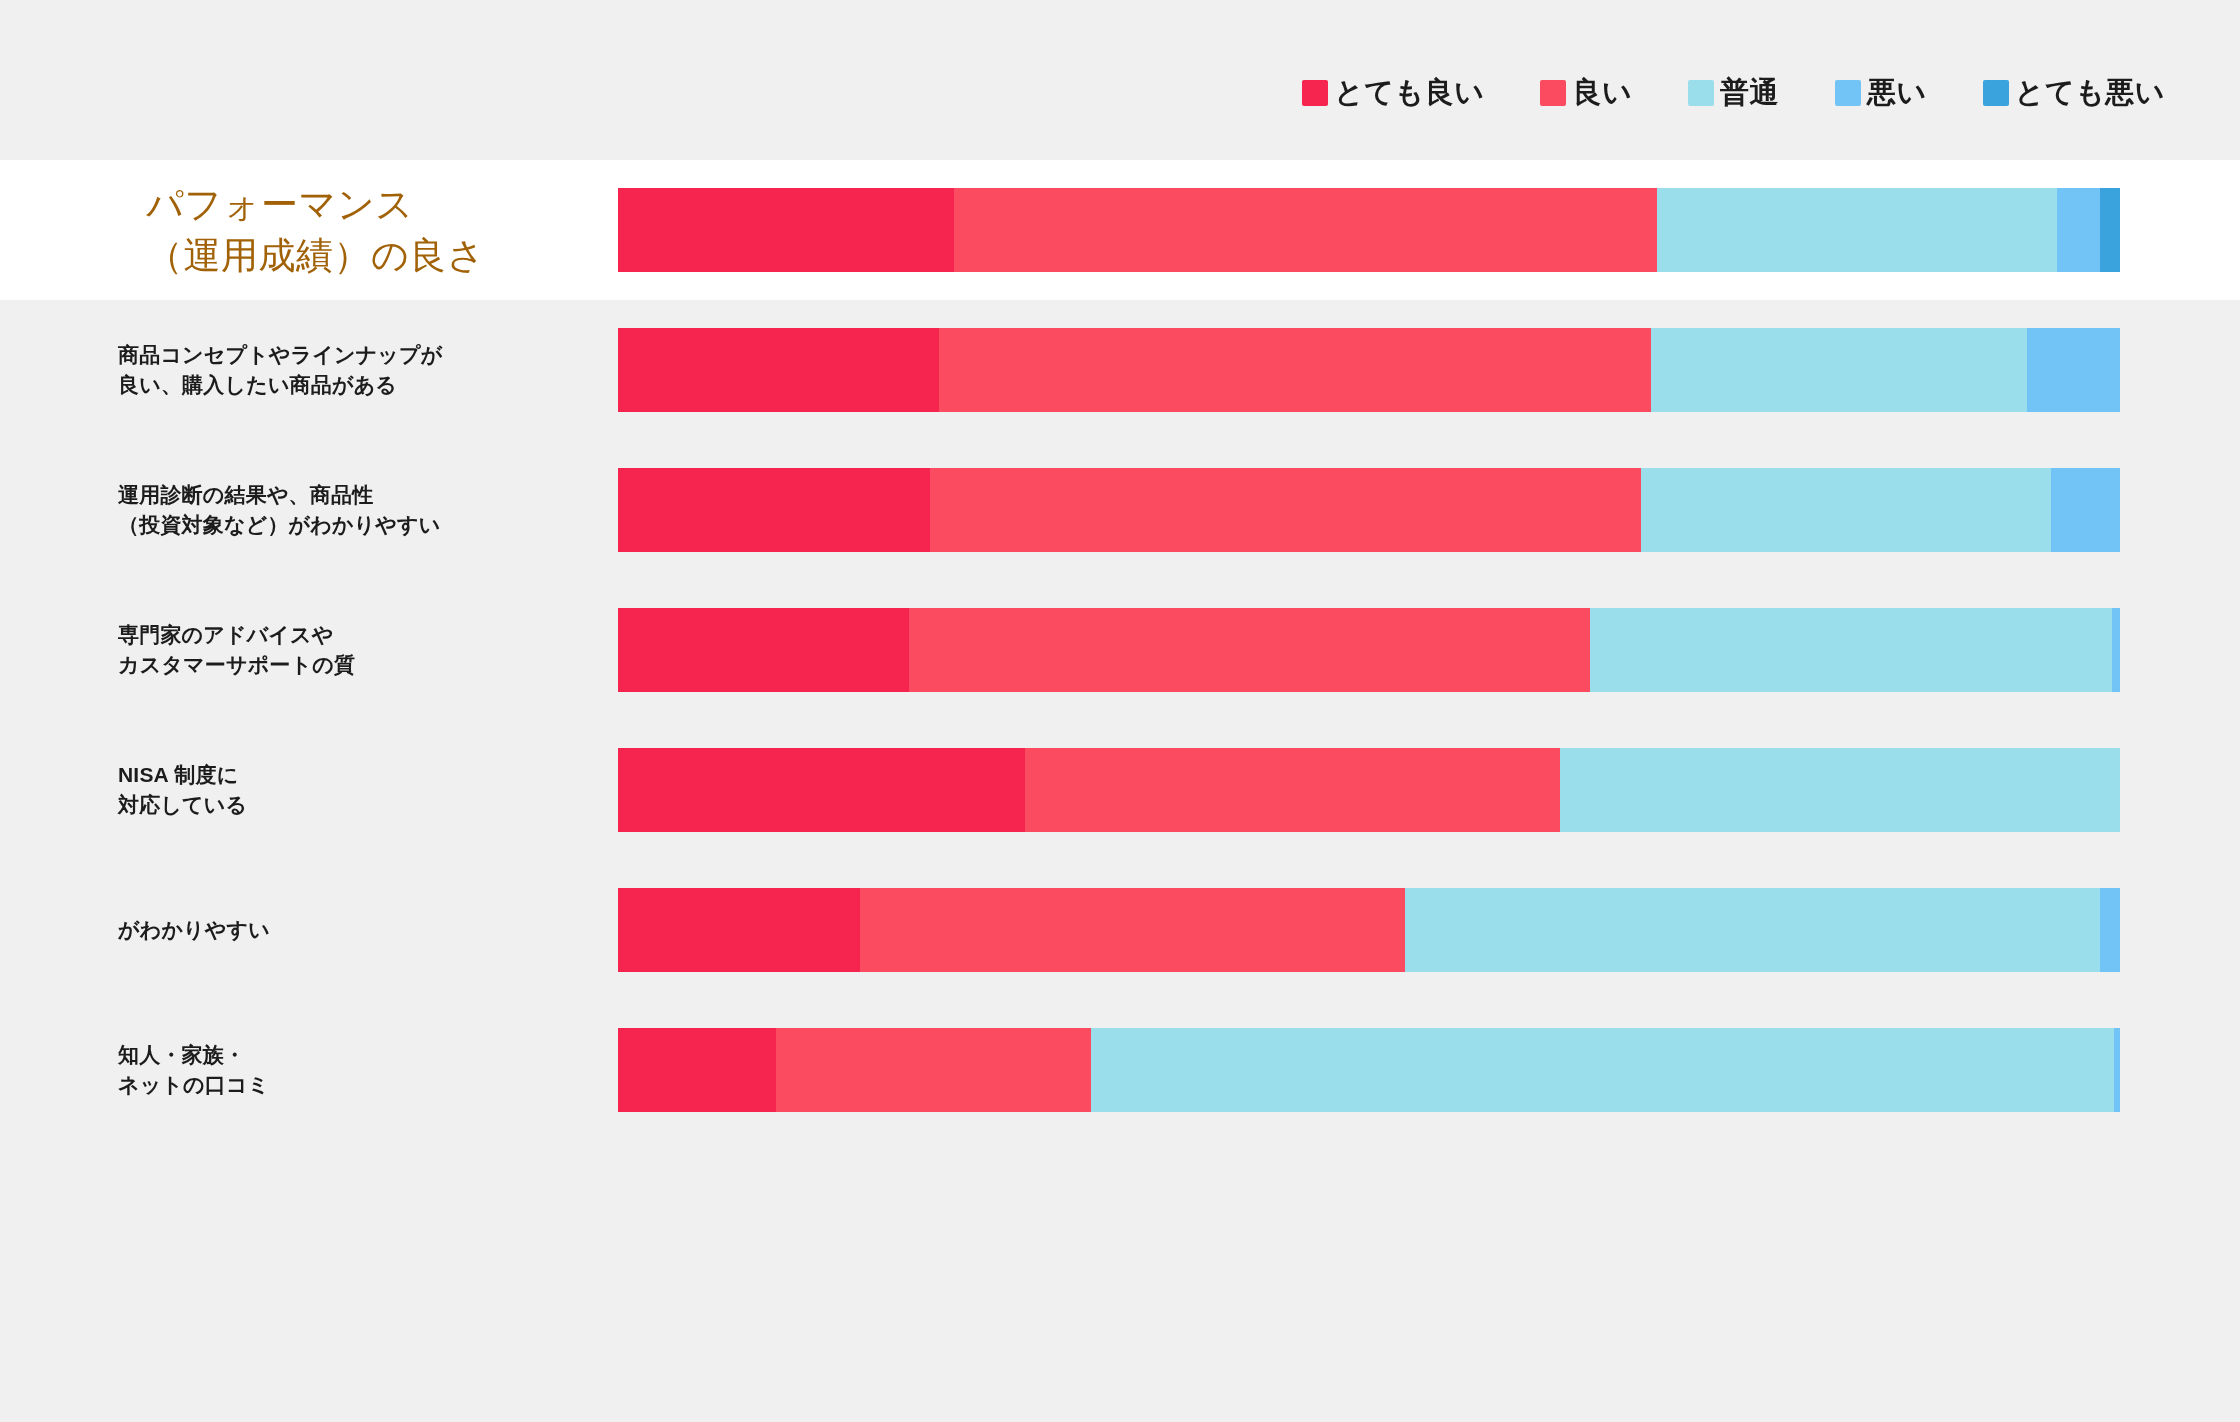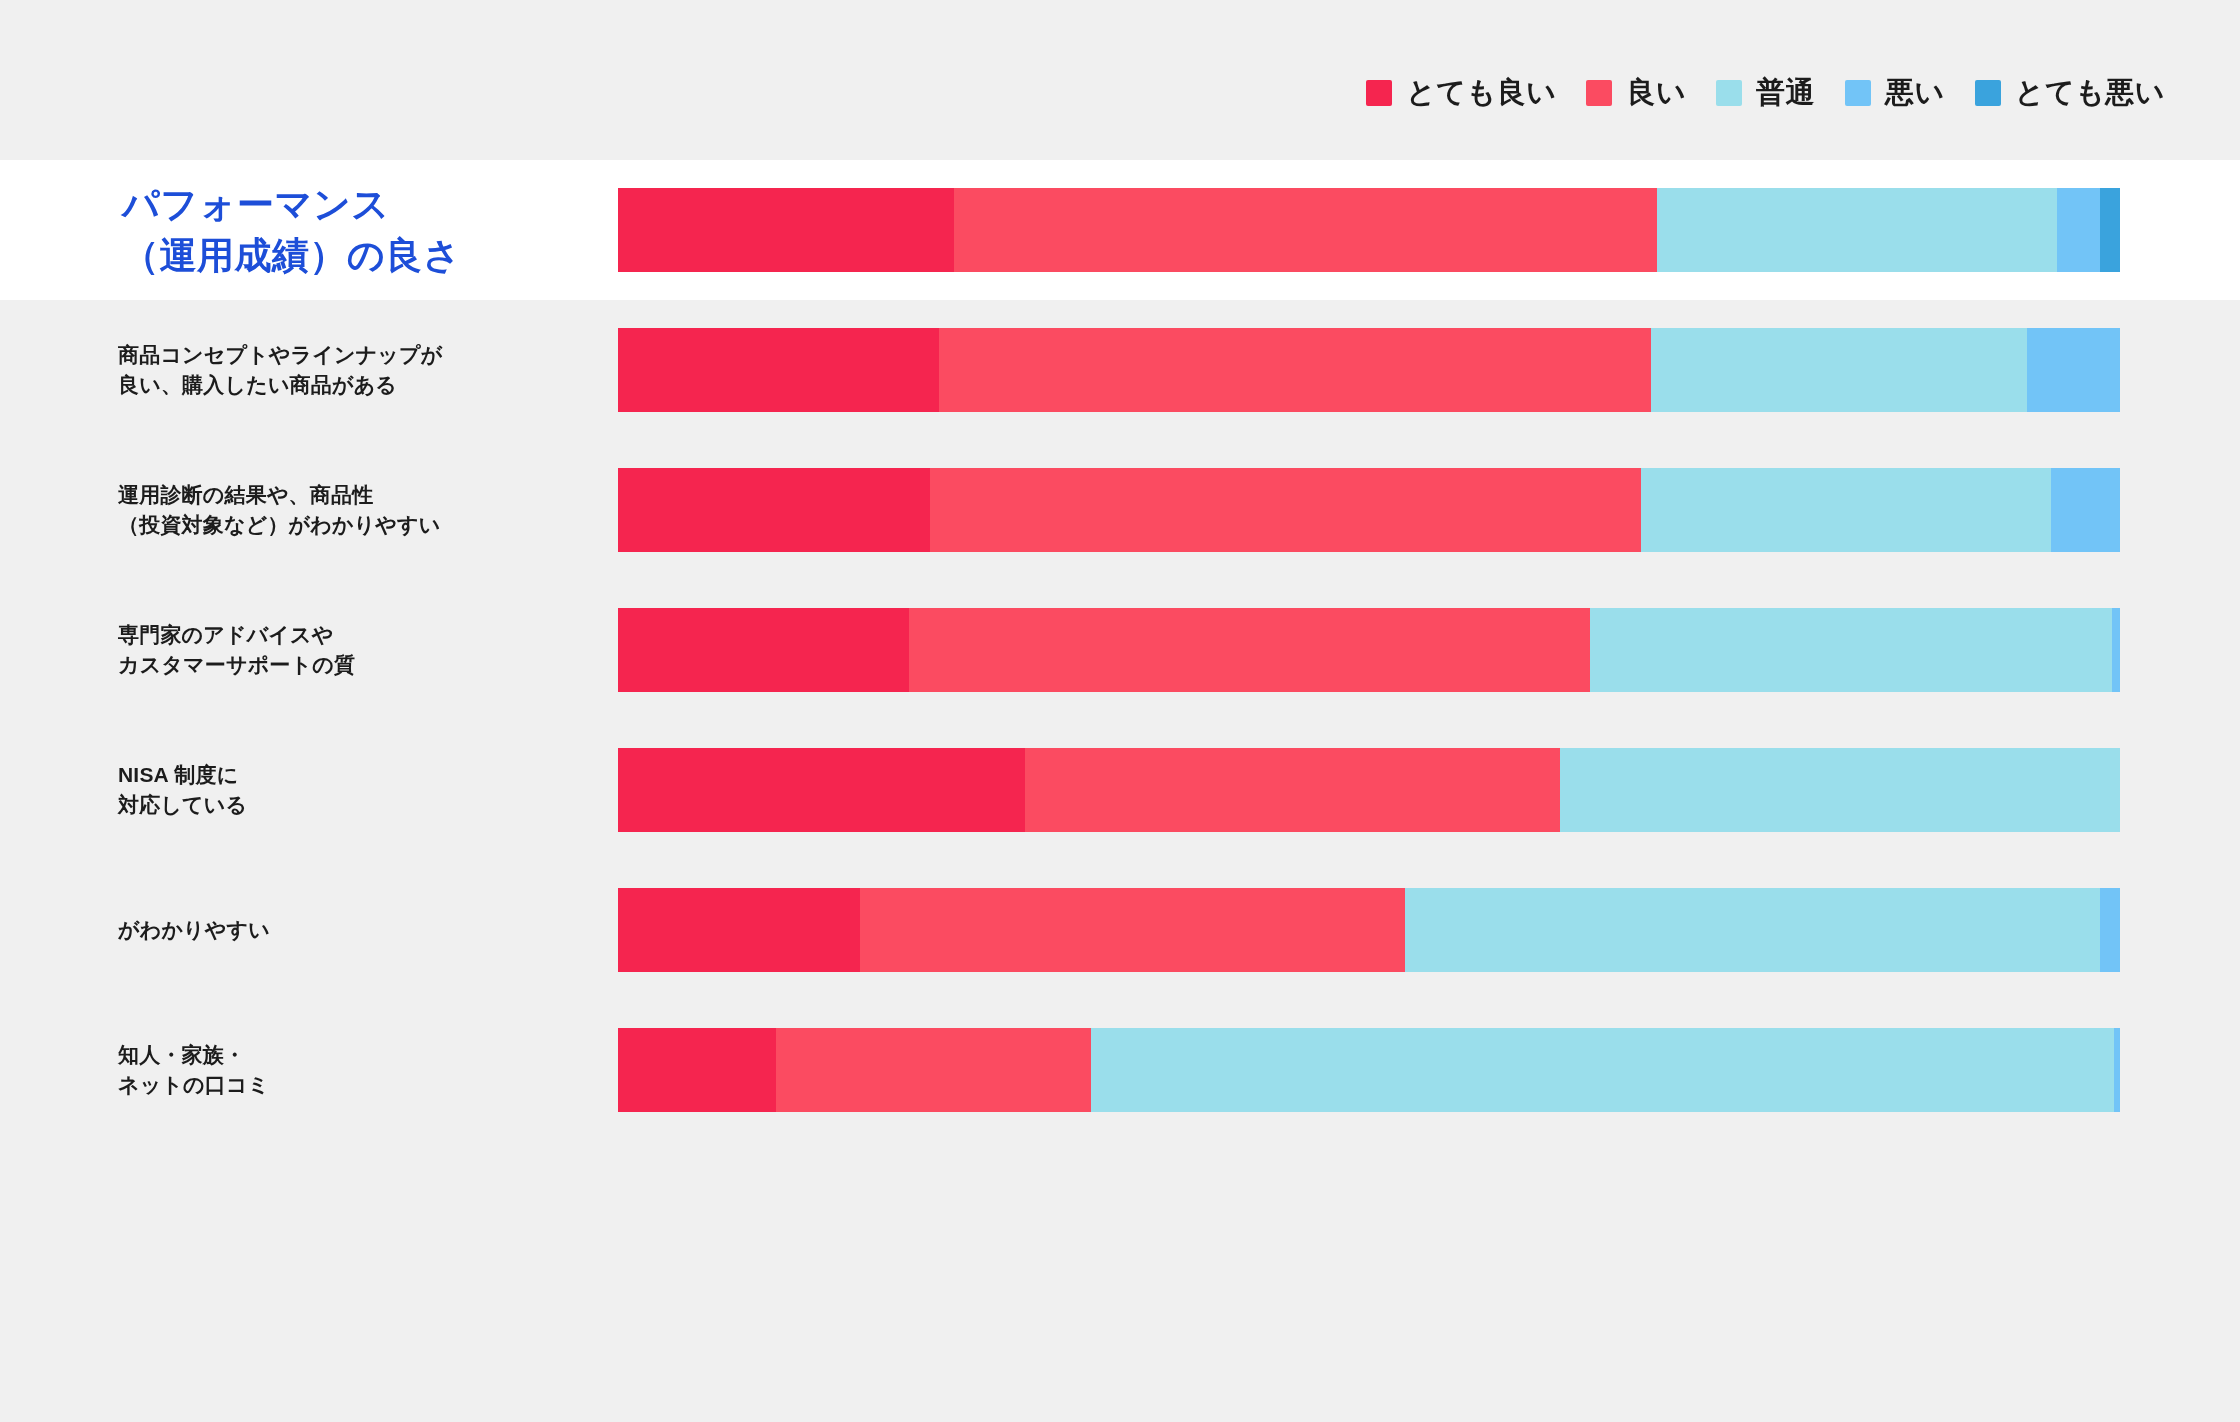--- a/index.html
+++ b/index.html
@@ -20,21 +20,22 @@
     position: absolute;
     top: 78px;
     right: 75px;
     display: flex;
     align-items: center;
     gap: 30px;
   }
   .legend-item {
     display: flex;
     align-items: center;
-    gap: 14px;
+    gap: 6px;
+    margin-left: 26px;
   }
   .legend-swatch {
     width: 26px;
     height: 26px;
     flex: 0 0 auto;
     border-radius: 2px;
   }
   .legend-label {
     font-size: 29px;
     font-weight: 700;
@@ -56,25 +57,26 @@
     position: relative;
     height: 140px;
     display: flex;
     align-items: center;
     box-sizing: border-box;
   }
   .row.highlight {
     background: #ffffff;
   }
   .row.highlight .row-label {
-    color: #1d4ed8;
-    font-weight: 700;
+    color: #a16207;
+    font-weight: 400;
     font-size: 37px;
     line-height: 1.38;
     letter-spacing: 0.5px;
+    margin-left: 24px;
   }
 
   .row-label {
     position: absolute;
     left: 0;
     width: 530px;
     padding-left: 118px;
     box-sizing: border-box;
     font-size: 21px;
     font-weight: 700;

